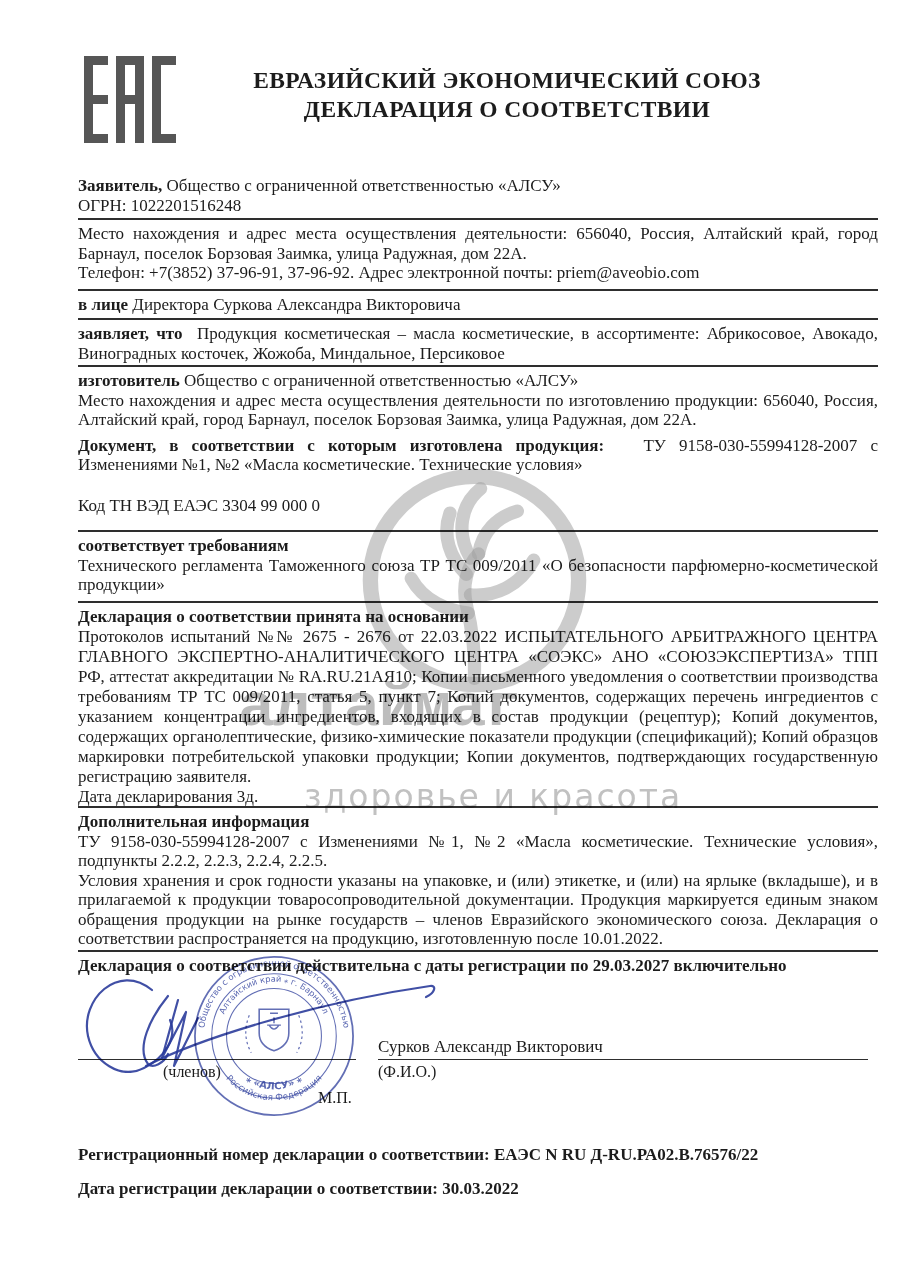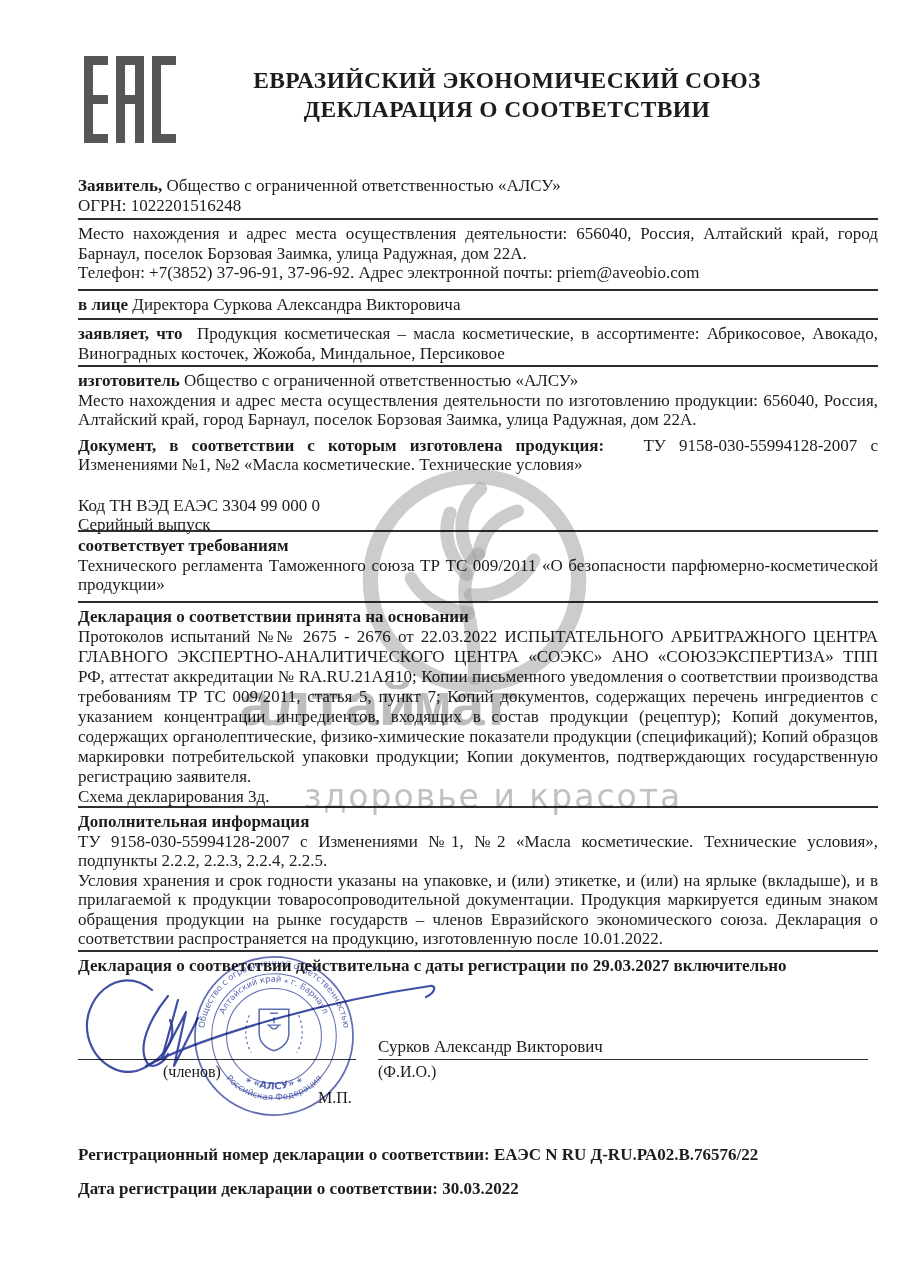--- a/index.html
+++ b/index.html
@@ -95,34 +95,33 @@
     <div class="abs" style="top:312px;">
       <p class="just"><span class="b">заявляет, что</span>&nbsp; <span>Продукция косметическая – масла косметические, в ассортименте:  Абрикосовое, Авокадо, Виноградных косточек, Жожоба, Миндальное, Персиковое</span></p>
     </div>
     <hr class="sep" style="top:353px;">
 
     <div class="abs" style="top:359px;">
       <p><span class="b">изготовитель</span> <span>Общество с ограниченной ответственностью «АЛСУ»</span></p>
       <p class="just">Место нахождения и адрес места осуществления деятельности по изготовлению продукции: 656040, Россия, Алтайский край, город Барнаул, поселок Борзовая Заимка, улица Радужная, дом 22А.</p>
       <p class="just" style="margin-top:6px;"><span class="b">Документ, в соответствии с которым изготовлена продукция:</span>&nbsp;&nbsp; <span>ТУ 9158-030-55994128-2007 с Изменениями №1, №2 «Масла косметические. Технические условия»</span></p>
       <p style="margin-top:21px;">Код ТН ВЭД ЕАЭС 3304 99 000 0</p>
-      <p>Серийный выпуск</p>
     </div>
     <hr class="sep" style="top:518px;">
 
     <div class="abs" style="top:524px;">
       <p class="b">соответствует требованиям</p>
       <p class="just">Технического регламента Таможенного союза ТР ТС 009/2011 «О безопасности парфюмерно-косметической продукции»</p>
     </div>
     <hr class="sep" style="top:589px;">
 
     <div class="abs" style="top:595px;">
       <p class="b">Декларация о соответствии принята на основании</p>
       <p class="just" style="line-height:20px;">Протоколов испытаний №№ 2675 - 2676 от 22.03.2022 ИСПЫТАТЕЛЬНОГО АРБИТРАЖНОГО ЦЕНТРА ГЛАВНОГО ЭКСПЕРТНО-АНАЛИТИЧЕСКОГО ЦЕНТРА «СОЭКС» АНО «СОЮЗЭКСПЕРТИЗА» ТПП РФ, аттестат аккредитации № RA.RU.21АЯ10; Копии письменного уведомления о соответствии производства требованиям ТР ТС 009/2011, статья 5, пункт 7; Копий документов, содержащих перечень ингредиентов с указанием концентрации ингредиентов, входящих в состав продукции (рецептур); Копий документов, содержащих органолептические, физико-химические показатели продукции (спецификаций); Копий образцов маркировки потребительской упаковки продукции; Копии документов, подтверждающих государственную регистрацию заявителя.</p>
-      <p>Схема декларирования 3д.</p>
+      <p>Дата декларирования 3д.</p>
     </div>
     <hr class="sep" style="top:794px;">
 
     <div class="abs" style="top:800px;">
       <p class="b">Дополнительная информация</p>
       <p class="just">ТУ 9158-030-55994128-2007 с Изменениями №1, №2 «Масла косметические. Технические условия», подпункты 2.2.2, 2.2.3, 2.2.4, 2.2.5.</p>
       <p class="just">Условия хранения и срок годности указаны на упаковке, и (или) этикетке, и (или) на ярлыке (вкладыше), и в прилагаемой к продукции товаросопроводительной документации. Продукция маркируется единым знаком обращения продукции на рынке государств – членов Евразийского экономического союза. Декларация о соответствии распространяется на продукцию, изготовленную после 10.01.2022.</p>
     </div>
     <hr class="sep" style="top:938px;">
 

